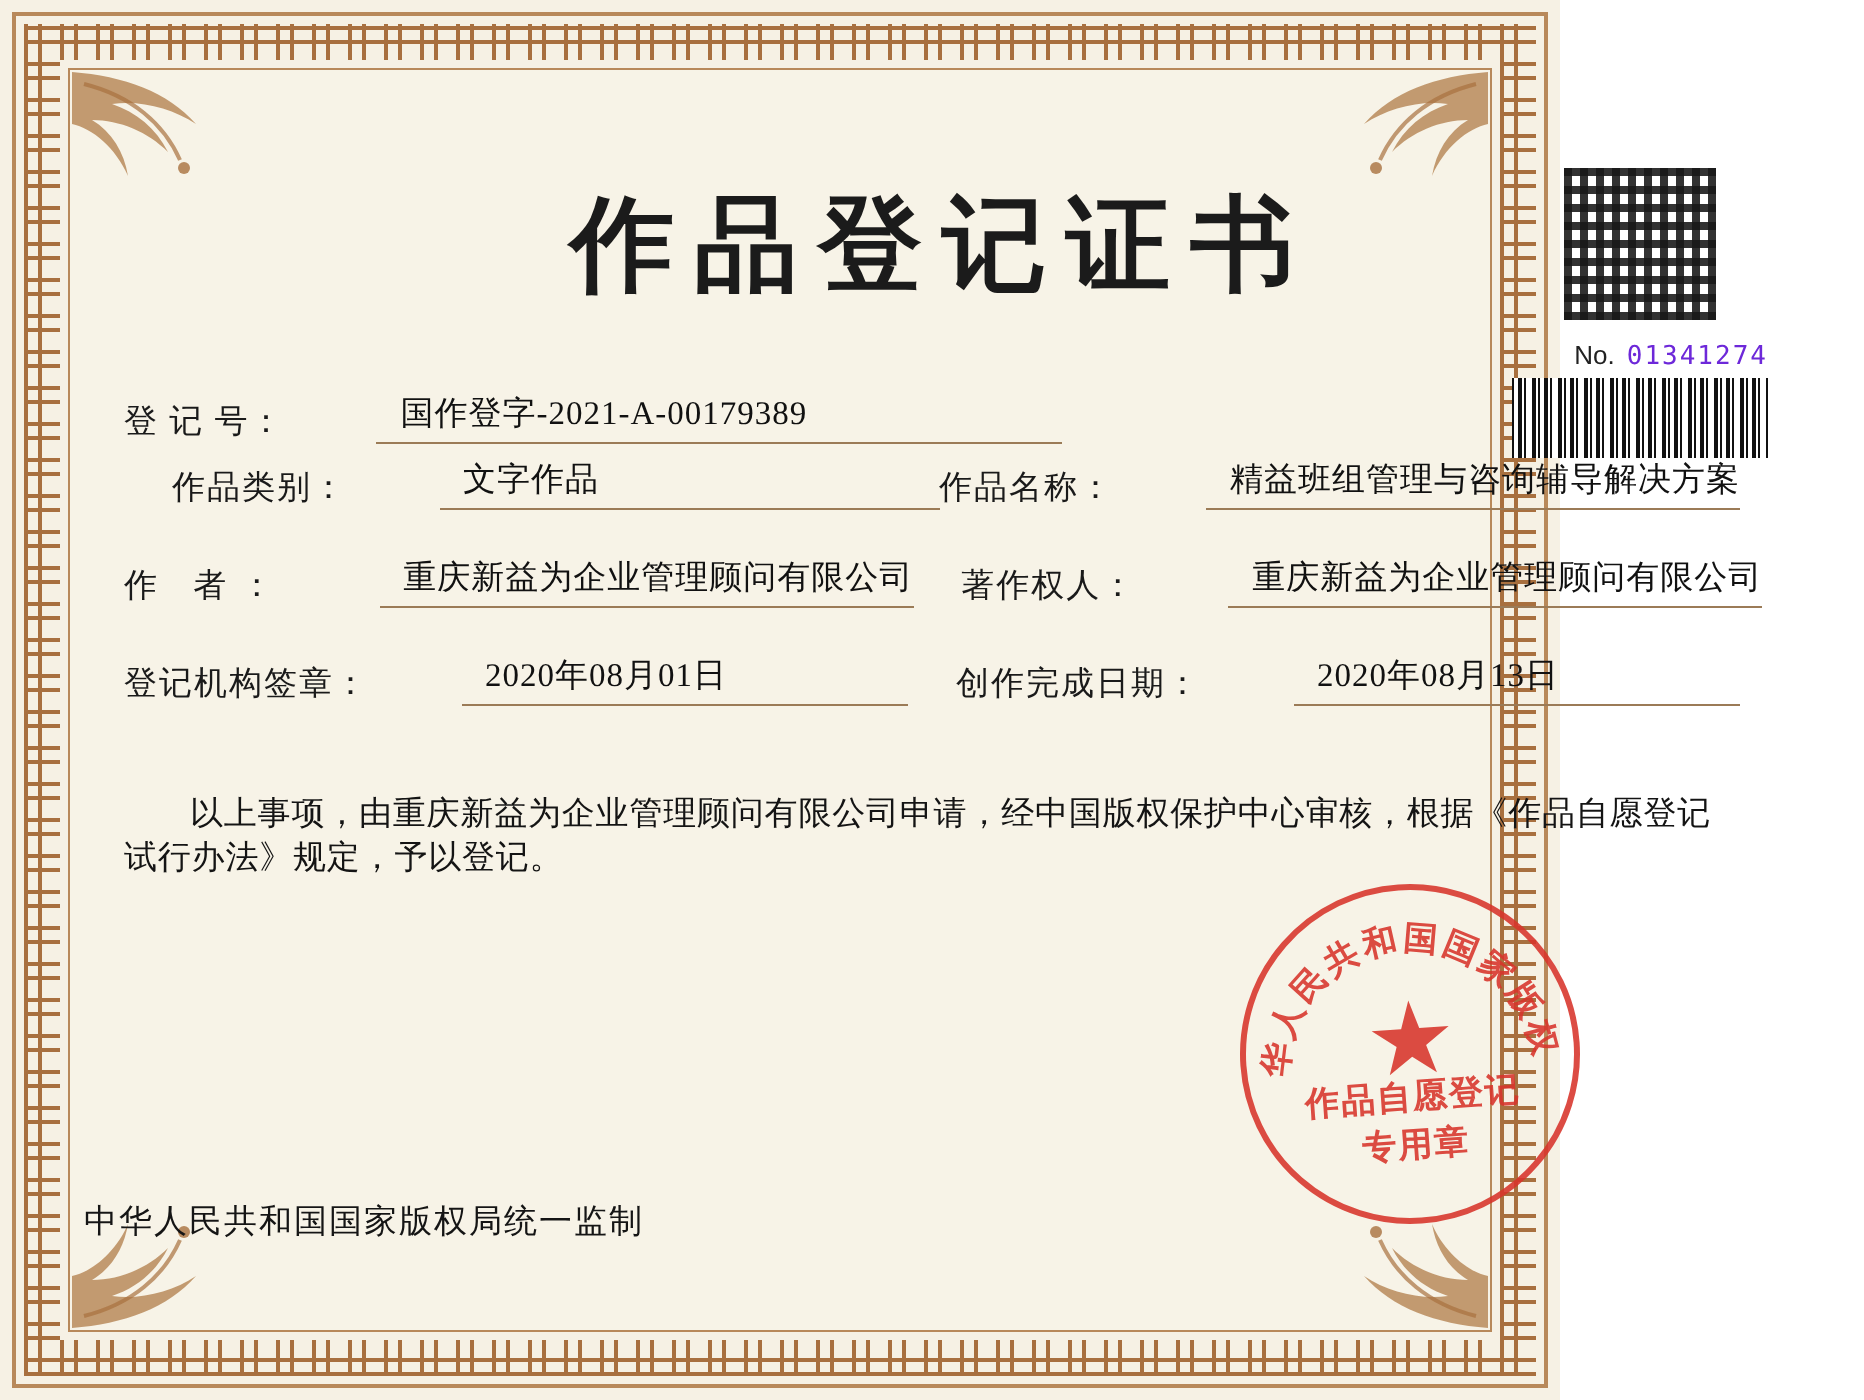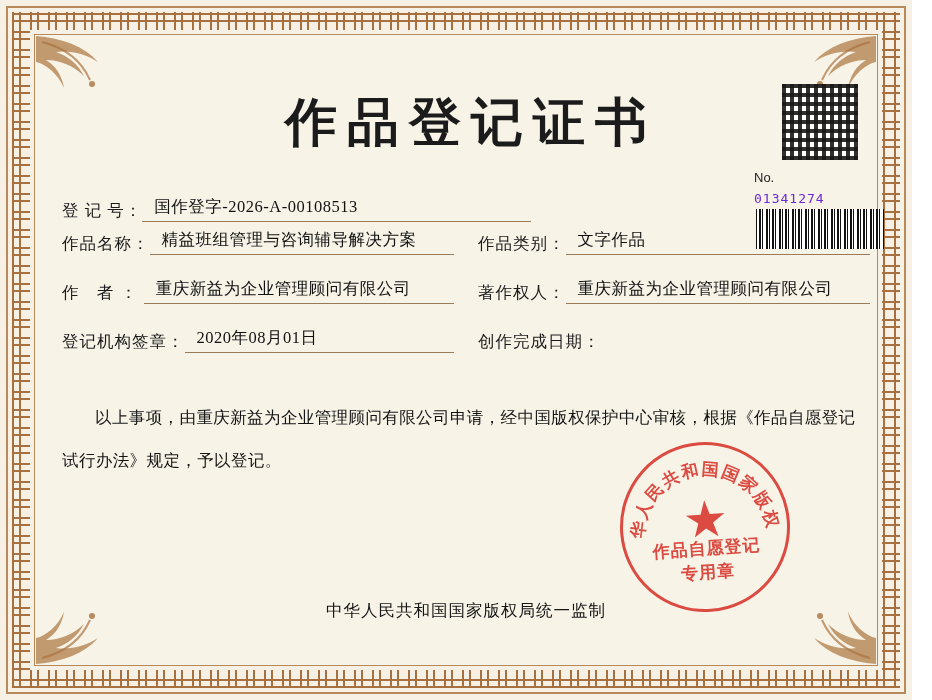--- a/index.html
+++ b/index.html
@@ -10,21 +10,21 @@
   body {
     width: 932px;
     height: 700px;
     font-family: "Liberation Serif", "DejaVu Serif", serif;
     overflow: hidden;
   }
 
   
   .certificate {
     position: relative;
-    width: 912px;
+    width: 780px;
     height: 700px;
     box-sizing: border-box;
     background: #f6f1e4;
   }
 
   
   .outer-rule {
     position: absolute;
     left: 6px; top: 6px; right: 6px; bottom: 6px;
     border: 2px solid #b8895a;
@@ -123,21 +123,20 @@
   }
   .serial-row {
     display: flex;
     align-items: baseline;
     justify-content: flex-end;
     gap: 6px;
     font-family: "Liberation Sans", sans-serif;
     font-size: 13px;
     color: #222;
     margin-bottom: 3px;
-    flex-direction: column;
   }
   .serial-num {
     font-family: "DejaVu Sans Mono", monospace;
     color: #6d28d9;
     font-size: 13px;
     letter-spacing: 1px;
   }
   .barcode {
     height: 40px;
     width: 128px;
@@ -160,20 +159,21 @@
   .row {
     display: flex;
     align-items: flex-end;
     margin-bottom: 7px;
     font-size: 16.5px;
     color: #1c1c1c;
   }
   .field {
     display: flex;
     align-items: flex-end;
+    gap: 46px;
   }
   .field.half { width: 50%; }
   .label {
     white-space: nowrap;
     font-size: 16.5px;
     color: #1a1a1a;
     letter-spacing: 1px;
   }
   .label.spaced { letter-spacing: 7px; }
   .value {
@@ -190,21 +190,21 @@
   }
   .row-gap { height: 16px; }
 
   
   .paragraph {
     position: absolute;
     left: 20px;
     right: 20px;
     top: 352px;
     font-size: 16.5px;
-    line-height: 43px;
+    line-height: 22px;
     color: #141414;
     text-indent: 33px;
     letter-spacing: .4px;
   }
 
   
   .footer-row {
     position: absolute;
     left: 20px;
     right: 20px;
@@ -269,21 +269,21 @@
   }
   .seal .bottom-line1 { top: 92px;  font-size: 17px; }
   .seal .bottom-line2 { top: 116px; font-size: 17px; }
 
   
   .institution {
     position: absolute;
     left: 0;
     right: 0;
     top: 556px;
-    text-align: center;
+    text-align: left;
     font-size: 16.5px;
     color: #151515;
     letter-spacing: 1px;
   }
 </style>
 </head>
 <body>
 
 <div class="certificate">
 
@@ -331,35 +331,35 @@
         <span class="serial-num">01341274</span>
       </div>
       <div class="barcode"></div>
     </div>
 
     <div class="rows">
 
       <div class="row">
         <div class="field" style="width:58%">
           <span class="label">登 记 号：</span>
-          <span class="value underline">国作登字-2026-A-00108513</span>
+          <span class="value underline">国作登字-2021-A-00179389</span>
         </div>
         <div class="field" style="width:42%">
             <span class="value"></span>
           </div>
       </div>
 
       <div class="row">
+        <div class="field half" style="padding-left:24px">
+          <span class="label">作品类别：</span>
+          <span class="value underline">文字作品</span>
+        </div>
         <div class="field half">
           <span class="label">作品名称：</span>
           <span class="value underline">精益班组管理与咨询辅导解决方案</span>
-        </div>
-        <div class="field half" style="padding-left:24px">
-          <span class="label">作品类别：</span>
-          <span class="value underline">文字作品</span>
         </div>
       </div>
 
       <div class="row-gap"></div>
 
       <div class="row">
         <div class="field half">
           <span class="label spaced">作  者：</span>
           <span class="value underline">重庆新益为企业管理顾问有限公司</span>
         </div>
@@ -371,20 +371,21 @@
 
       <div class="row-gap"></div>
 
       <div class="row">
         <div class="field half">
           <span class="label">登记机构签章：</span>
           <span class="value underline">2020年08月01日</span>
         </div>
         <div class="field half" style="padding-left:24px">
           <span class="label">创作完成日期：</span>
+          <span class="value underline">2020年08月13日</span>
         </div>
       </div>
     </div>
 
     <div class="paragraph">以上事项，由重庆新益为企业管理顾问有限公司申请，经中国版权保护中心审核，根据《作品自愿登记试行办法》规定，予以登记。</div>
 
 
     <div class="seal">
       <svg class="arc-text" viewBox="0 0 164 164">
         <defs>

